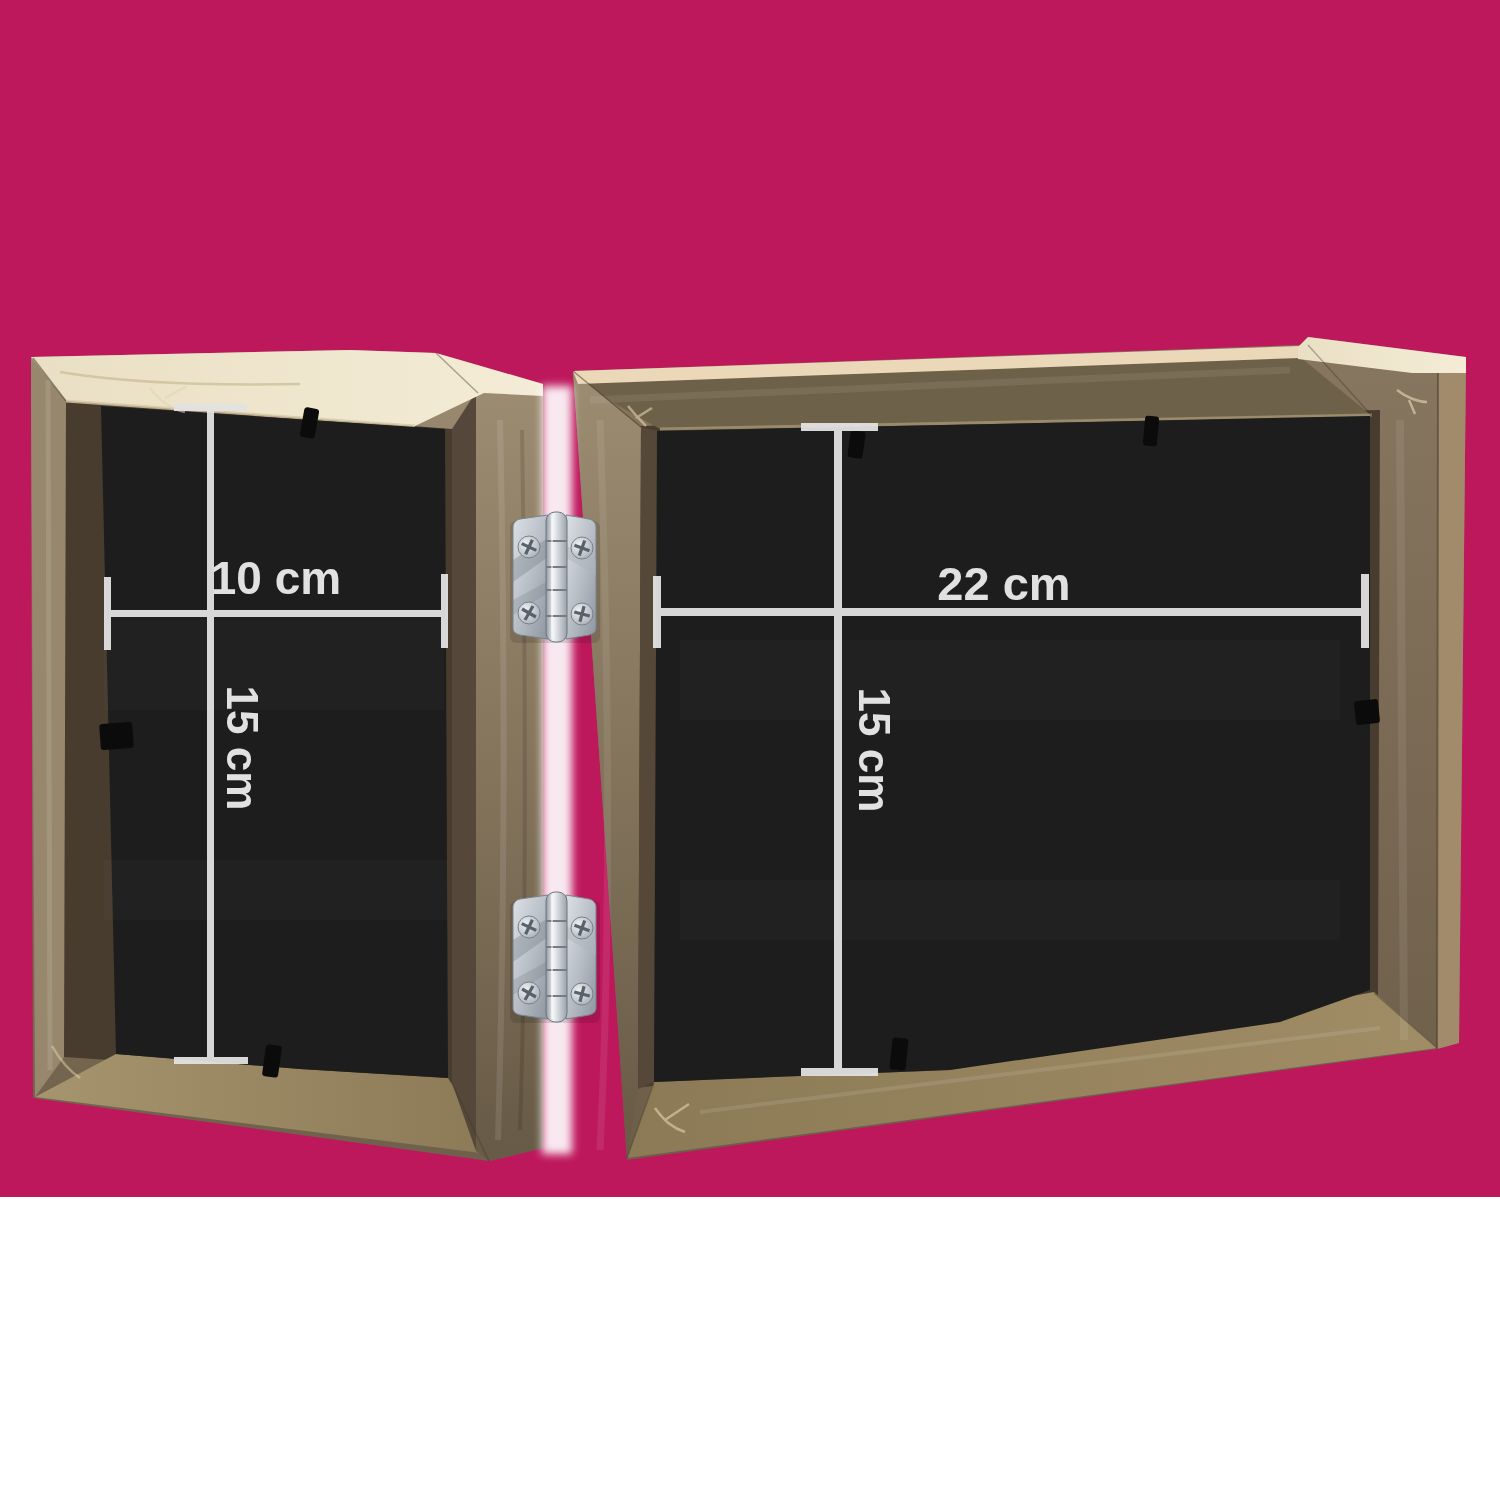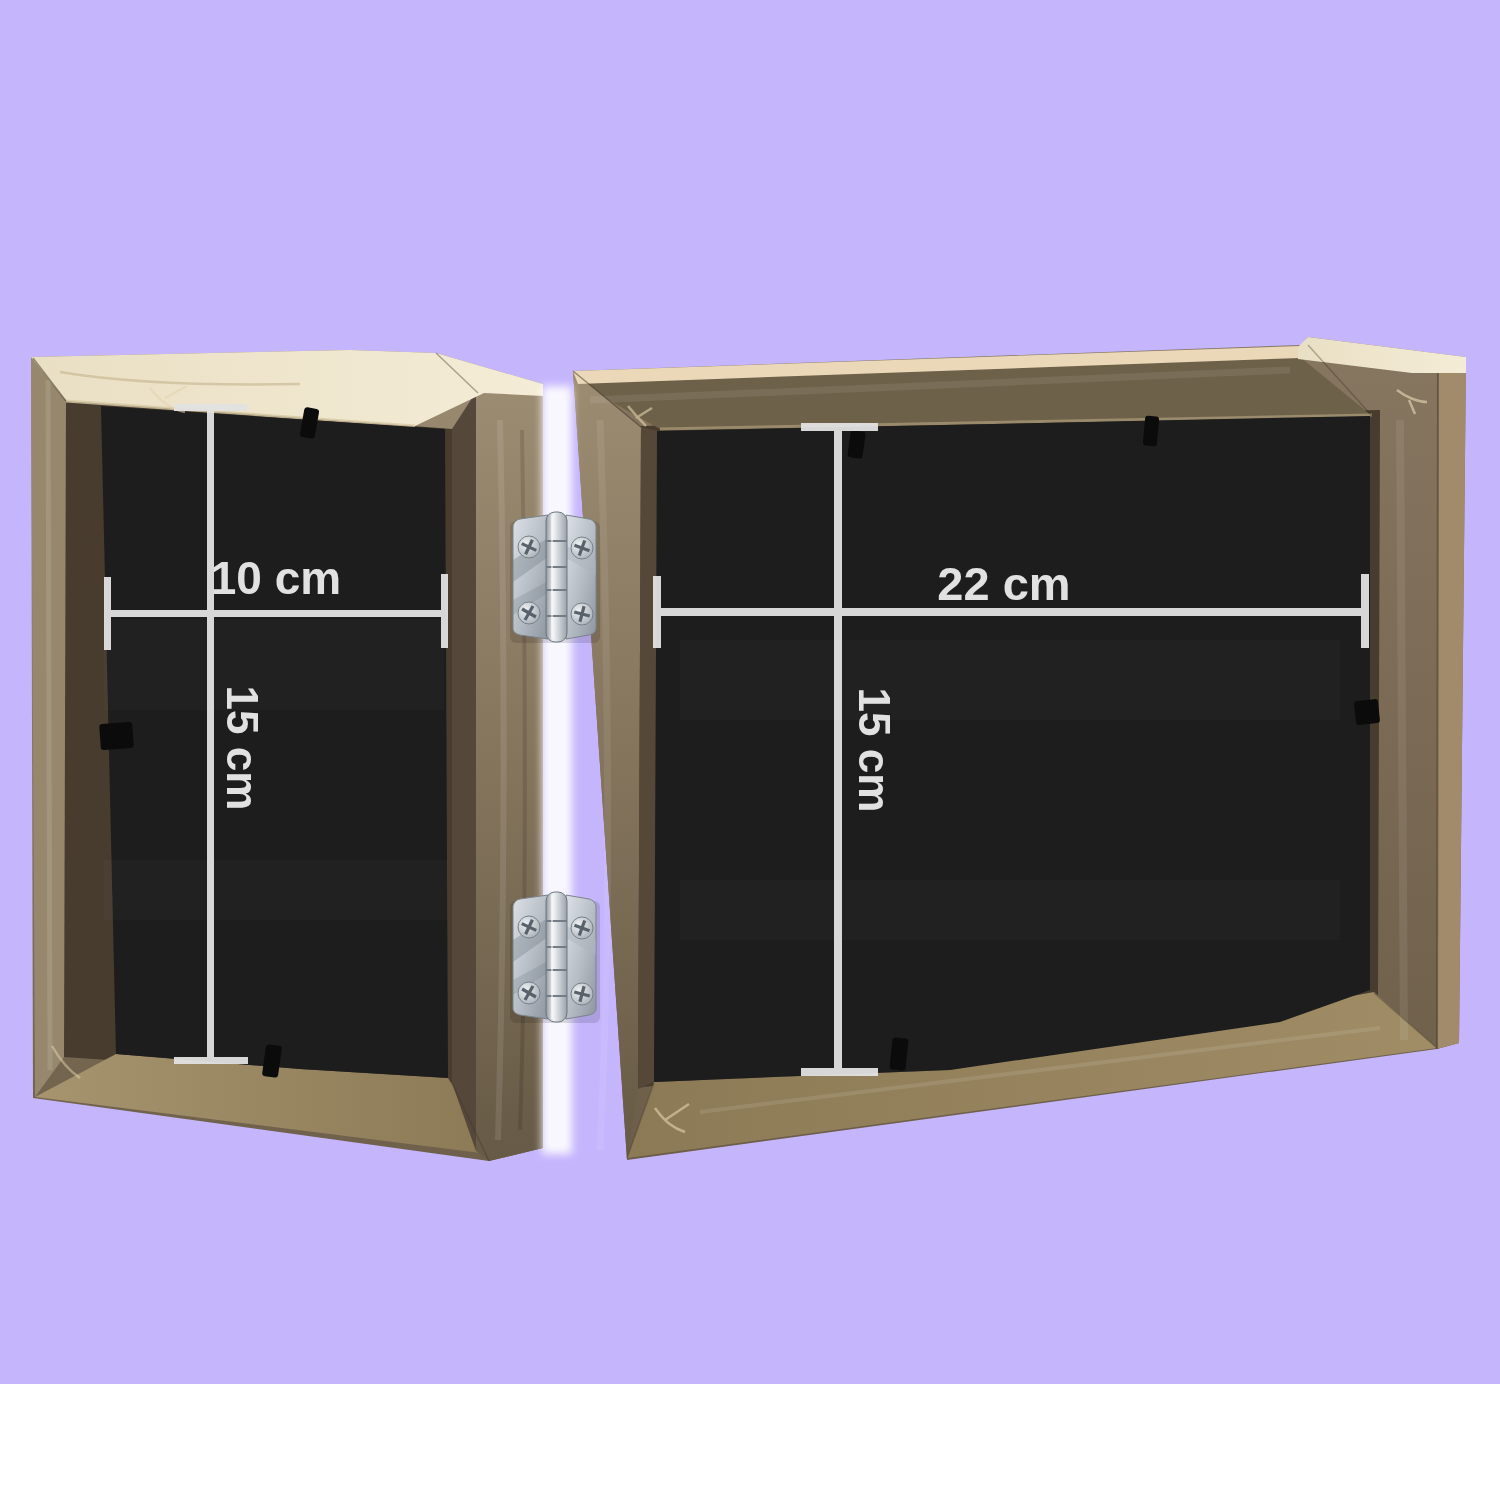--- a/index.html
+++ b/index.html
@@ -1,16 +1,16 @@
 <!DOCTYPE html>
 <html><head>
 <meta charset="utf-8">
 <style>
   html,body{margin:0;padding:0;background:#ffffff;}
-  .stage{width:1500px;height:1384px;position:relative;background:#c4b5fd;}
+  .stage{width:1500px;height:1197px;position:relative;background:#be185d;}
   svg{display:block;}
   text{font-family:"Liberation Sans","DejaVu Sans",sans-serif;font-weight:bold;}
 </style>
 </head>
 <body>
 
 <div class="stage">
 <svg width="1500" height="1500" viewBox="0 0 1500 1500">
   <defs>
     <linearGradient id="gOuterL" x1="0" y1="0" x2="0" y2="1">

